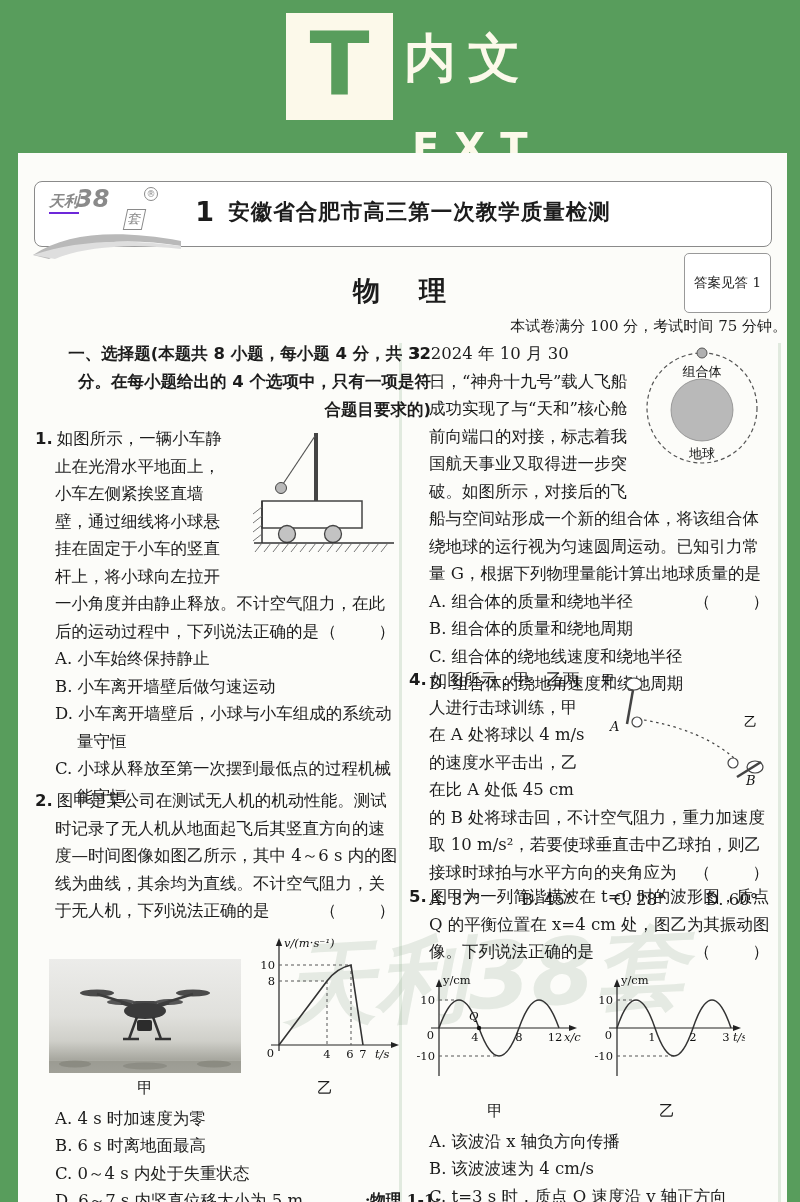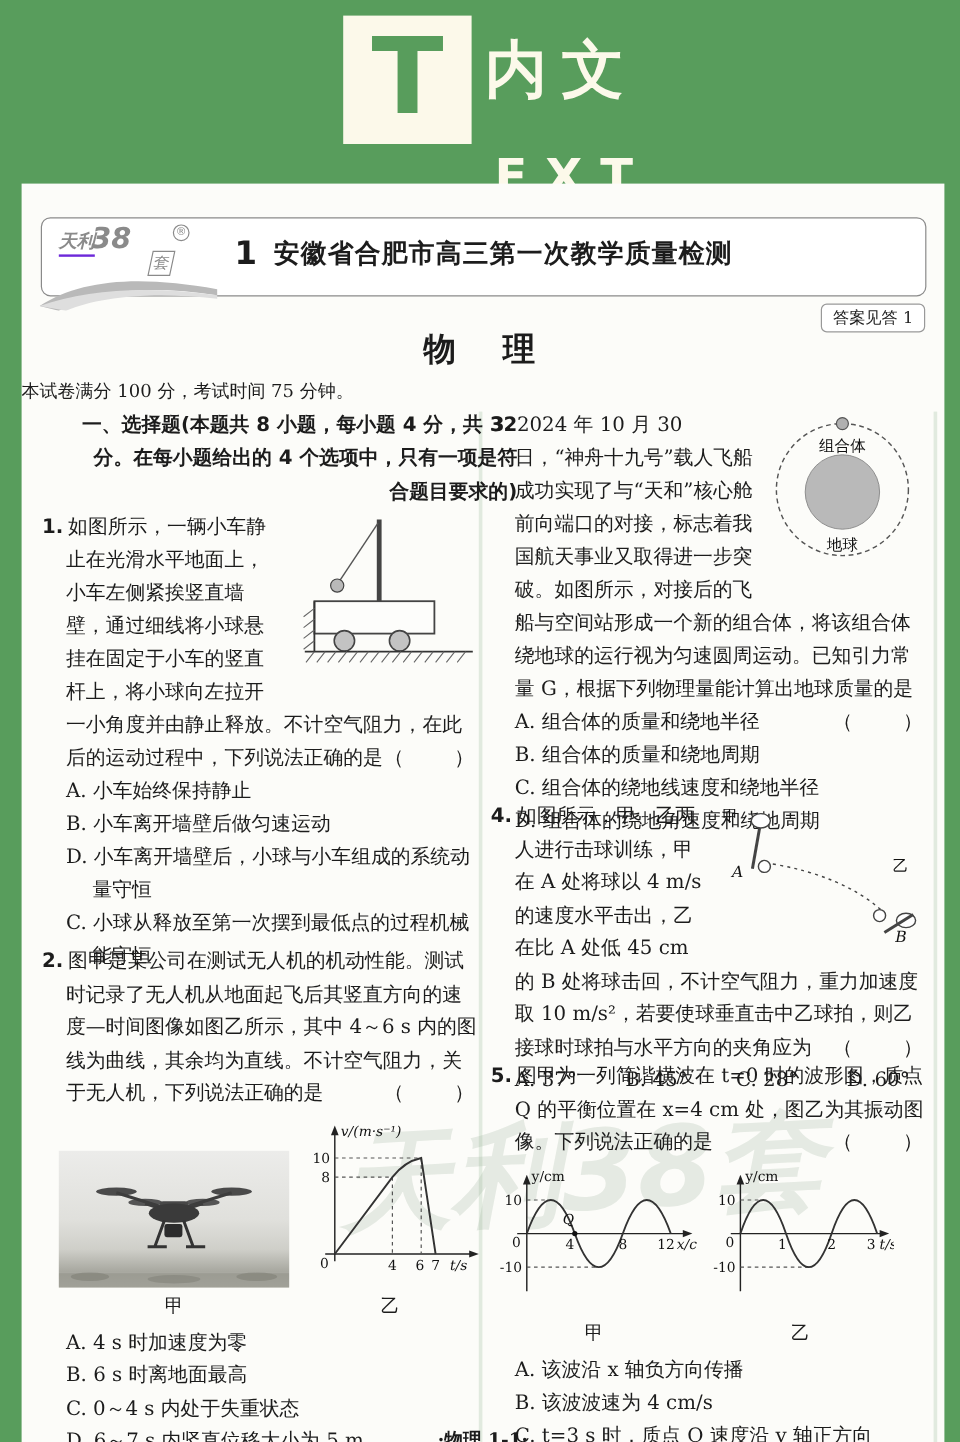--- a/index.html
+++ b/index.html
@@ -29,24 +29,24 @@
   .brand{position:absolute;left:14px;top:7px;width:120px;height:50px;color:#8a8a8a;
        font-family:"DejaVu Sans","Liberation Sans",sans-serif;}
   .b-tl{position:absolute;left:0;top:3px;font-size:15px;font-weight:bold;font-style:italic;
        border-bottom:2px solid #6d28d9;padding-bottom:1px;text-align:center;}
   .b-38{position:absolute;left:27px;top:-4px;font-size:24px;font-style:italic;font-weight:bold;}
   .b-tao{position:absolute;left:76px;top:20px;font-size:13px;border:1.5px solid #8a8a8a;
        padding:0 2px 1px 2px;transform:skewX(-12deg);}
   .b-reg{position:absolute;left:95px;top:-2px;font-size:9px;border:1px solid #8a8a8a;border-radius:50%;
        width:12px;height:12px;line-height:12px;text-align:center;}
   .badge{position:absolute;right:16px;top:100px;border:1px solid #999;border-radius:5px;background:#fff;
-       font-size:13.5px;padding:2px 9px;margin-left:12px;}
+       font-size:13.5px;padding:20px 9px;margin-left:12px;}
   .subject{position:absolute;left:0;right:0;top:120px;text-align:center;font-size:27px;font-weight:bold;
        letter-spacing:6px;}
-  .exam-info{position:absolute;left:0;right:0;top:164px;text-align:left;font-size:15px;}
+  .exam-info{position:absolute;left:0;right:0;top:164px;text-align:right;font-size:15px;}
   
   .blk{position:absolute;width:363px;font-size:16.5px;line-height:27.5px;z-index:2;}
   .sec{font-family:"DejaVu Sans","Liberation Sans",sans-serif;font-weight:bold;line-height:28px;
        padding-left:33px;text-indent:-33px;text-align:right;}
   .qtext{padding-left:20px;text-indent:-20px;}
   .qnum{font-family:"DejaVu Sans","Liberation Sans",sans-serif;font-weight:bold;margin-right:4px;}
   .paren{float:right;letter-spacing:3px;}
   .opt{padding-left:42px;text-indent:-22px;}
   .optrow{display:flex;justify-content:space-between;padding-left:20px;padding-right:14px;}
   .qfig{float:right;margin:2px 0 4px 8px;}

